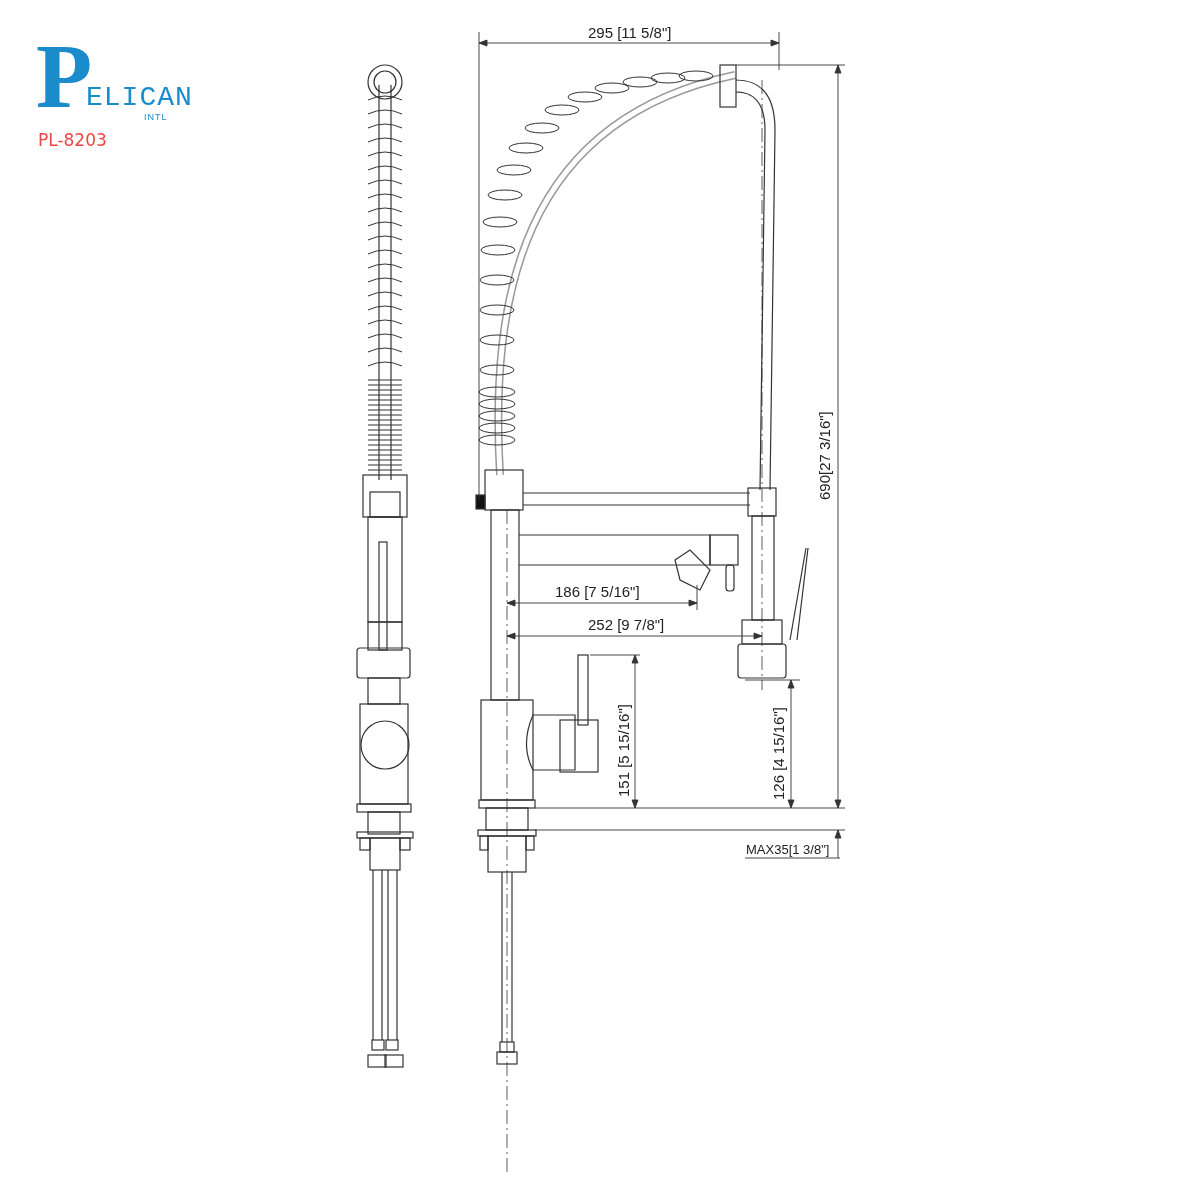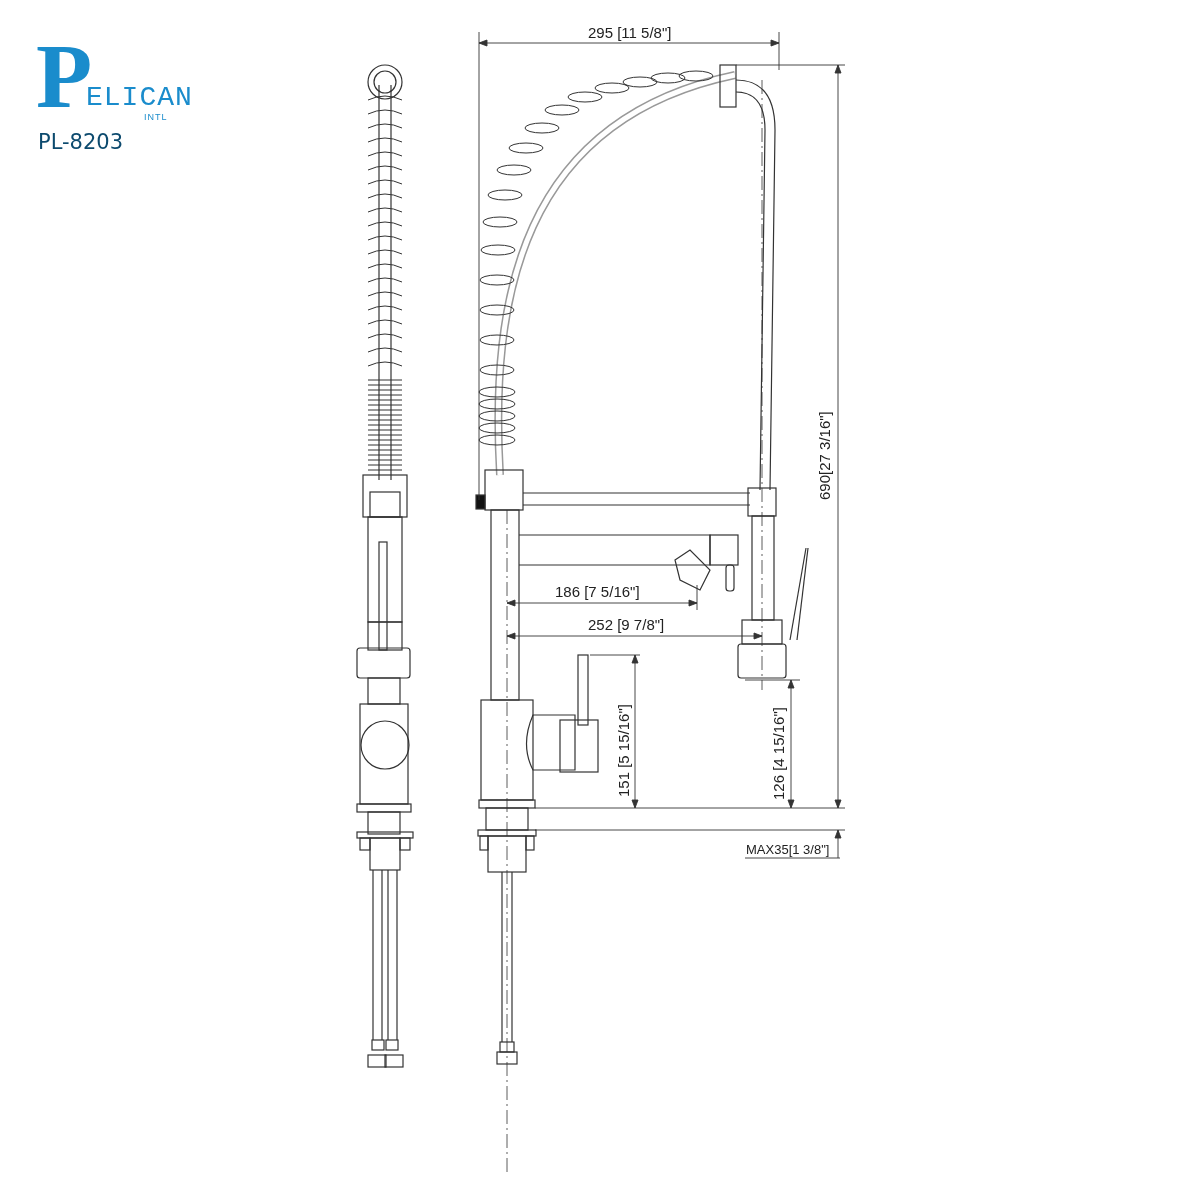--- a/index.html
+++ b/index.html
@@ -1,21 +1,21 @@
 <!DOCTYPE html>
 <html><head>
 <meta charset="utf-8">
 <style>
   html, body { margin: 0; padding: 0; background: #ffffff; }
   body { width: 1200px; height: 1200px; position: relative; overflow: hidden; font-family: "Liberation Sans", sans-serif; }
   .logo { position: absolute; left: 36px; top: 30px; width: 145px; height: 95px; }
   .logo-p { position: absolute; left: 0; top: 0; font-family: "Liberation Serif", serif; font-size: 92px; line-height: 92px; color: #1a8ccc; font-weight: bold; }
   .logo-word { position: absolute; left: 50px; top: 52px; font-family: Liberation Mono, monospace; font-size: 28px; letter-spacing: 1px; color: #1a8ccc; }
   .logo-intl { position: absolute; left: 108px; top: 82px; font-family: Liberation Sans, sans-serif; font-size: 9px; letter-spacing: 1px; color: #1a8ccc; }
-  .model { position: absolute; left: 38px; top: 130px; font-family: "DejaVu Sans", sans-serif; font-size: 21px; color: #0c4a6e; }
+  .model { position: absolute; left: 38px; top: 130px; font-family: "DejaVu Sans", sans-serif; font-size: 17px; color: #ef4444; }
   svg.drawing { position: absolute; left: 0; top: 0; }
   .dim { position: absolute; font-family: "Liberation Sans", sans-serif; font-size: 15px; color: #222; white-space: nowrap; }
   .vert { transform-origin: left top; transform: rotate(-90deg); }
   .small { font-size: 13px; }
 </style>
 </head>
 <body>
 
 <div class="logo">
   <span class="logo-p">P</span>

